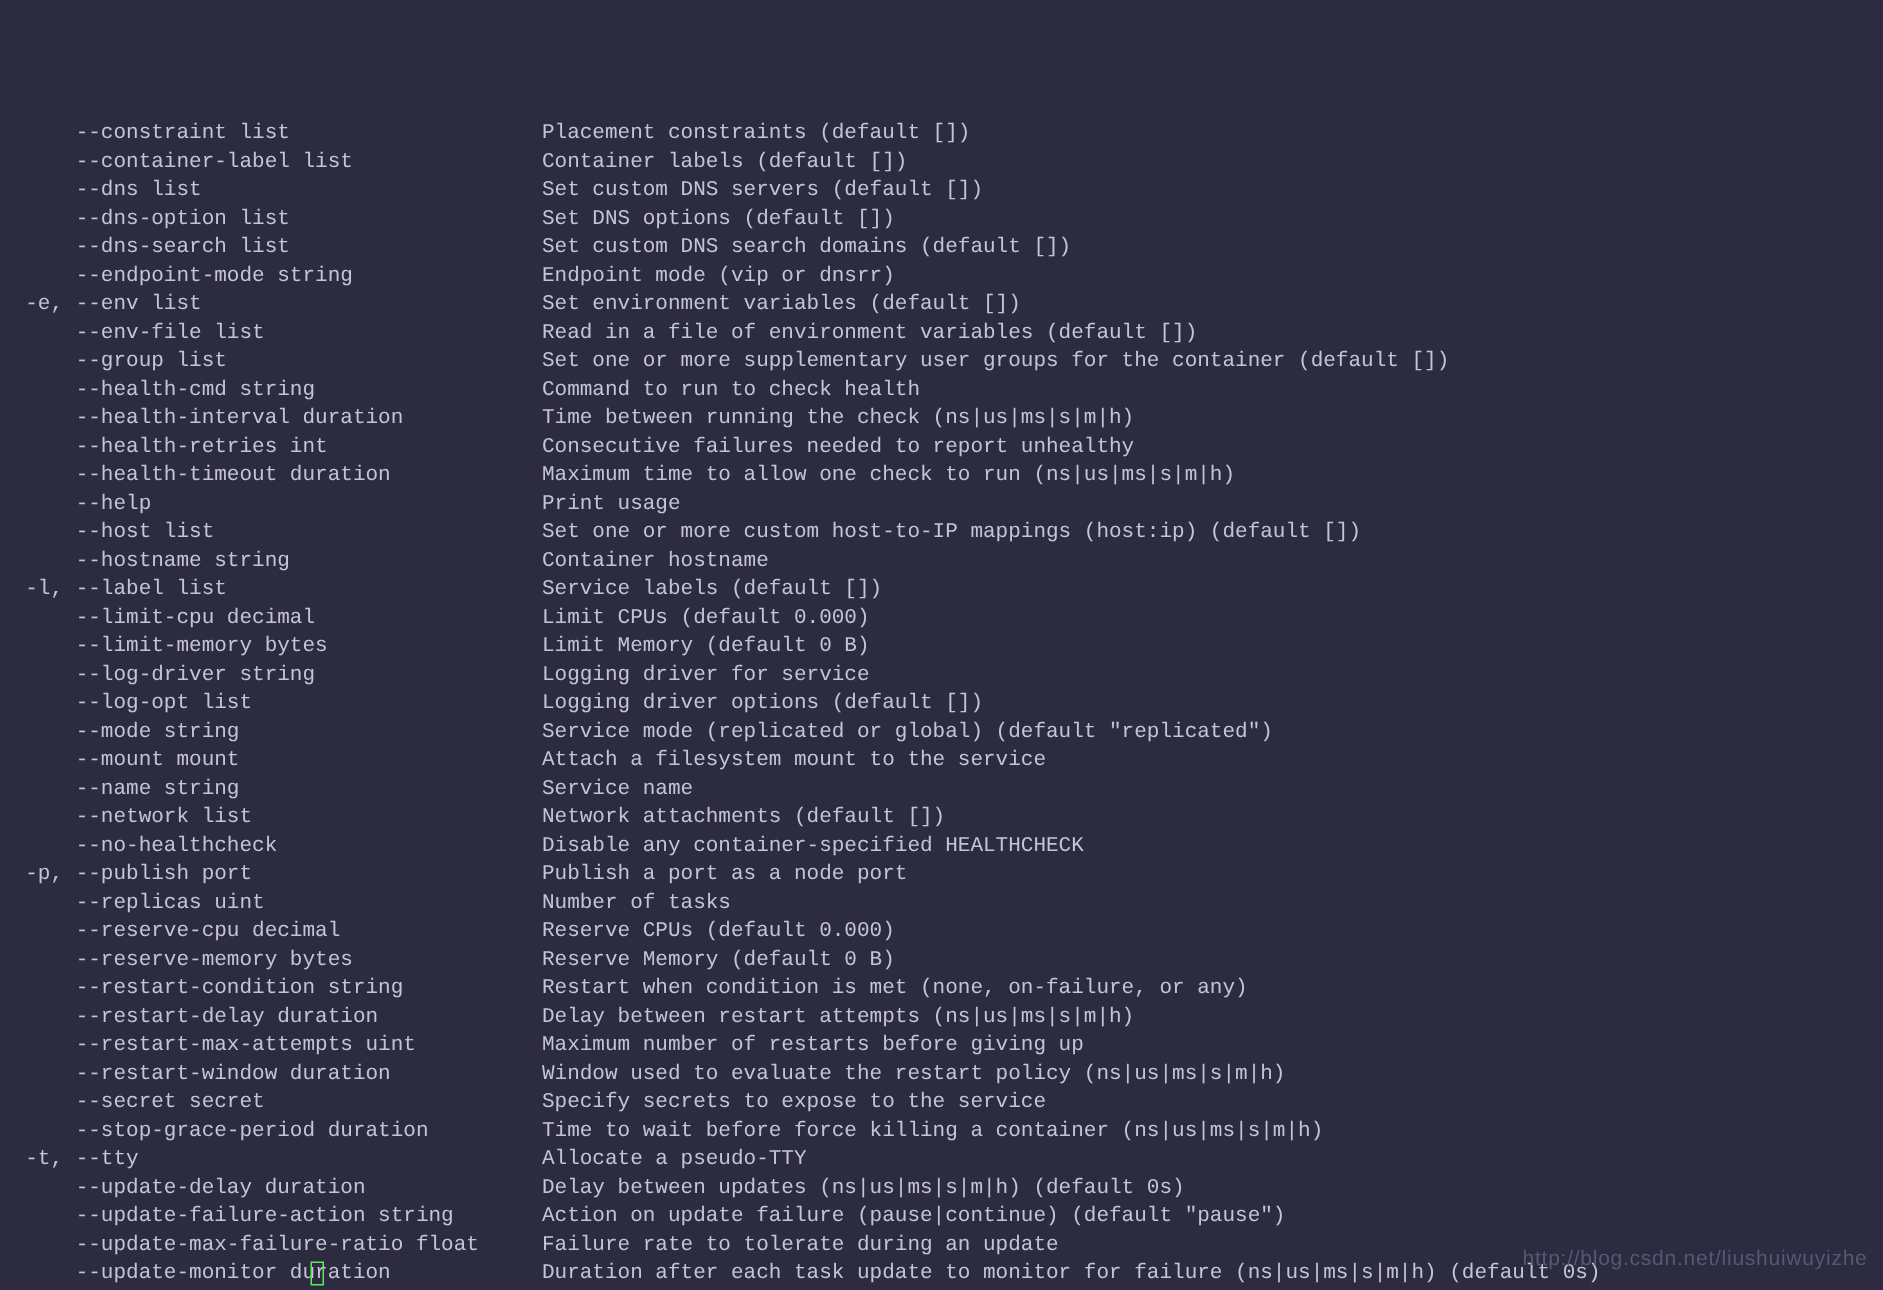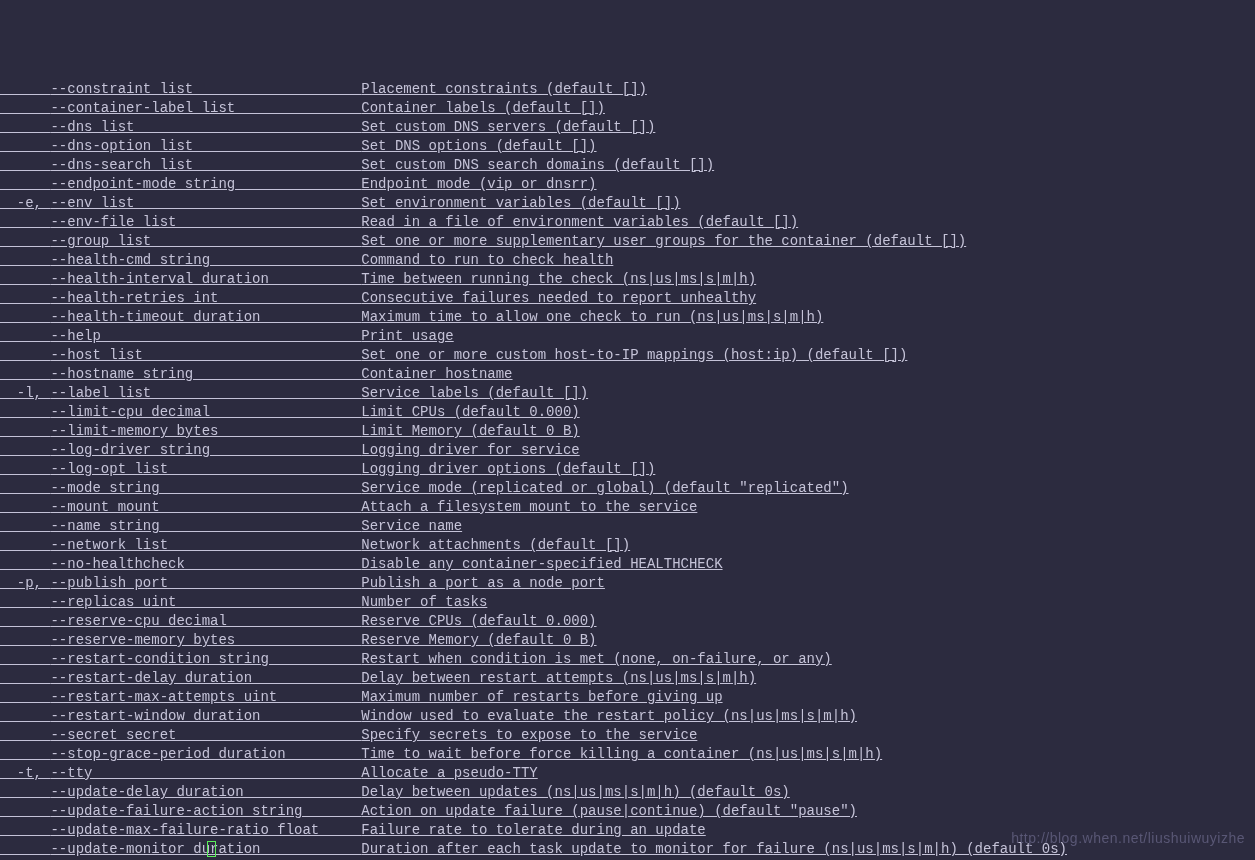--- a/index.html
+++ b/index.html
@@ -15,21 +15,20 @@
       line-height: 19px;
       padding: 4px 0;
       white-space: pre;
       overflow: hidden;
       width: 1255px;
       height: 860px;
       position: relative;
     }
     .terminal-line {
       white-space: pre;
-      text-decoration: underline;
     }
     .watermark {
       position: absolute;
       bottom: 12px;
       right: 10px;
       color: #595775;
       font-size: 14px;
       font-family: Arial, sans-serif;
       letter-spacing: 0.5px;
     }
@@ -42,18 +41,18 @@
       border: 1px solid #5aed5a;
     }
   </style>
 </head>
 <body>
 
 
 
 <div id="terminal-output"><div class="terminal-line"><span>      </span><span>--constraint list                    </span><span>Placement constraints (default [])</span></div><div class="terminal-line"><span>      </span><span>--container-label list               </span><span>Container labels (default [])</span></div><div class="terminal-line"><span>      </span><span>--dns list                           </span><span>Set custom DNS servers (default [])</span></div><div class="terminal-line"><span>      </span><span>--dns-option list                    </span><span>Set DNS options (default [])</span></div><div class="terminal-line"><span>      </span><span>--dns-search list                    </span><span>Set custom DNS search domains (default [])</span></div><div class="terminal-line"><span>      </span><span>--endpoint-mode string               </span><span>Endpoint mode (vip or dnsrr)</span></div><div class="terminal-line"><span>  -e, </span><span>--env list                           </span><span>Set environment variables (default [])</span></div><div class="terminal-line"><span>      </span><span>--env-file list                      </span><span>Read in a file of environment variables (default [])</span></div><div class="terminal-line"><span>      </span><span>--group list                         </span><span>Set one or more supplementary user groups for the container (default [])</span></div><div class="terminal-line"><span>      </span><span>--health-cmd string                  </span><span>Command to run to check health</span></div><div class="terminal-line"><span>      </span><span>--health-interval duration           </span><span>Time between running the check (ns|us|ms|s|m|h)</span></div><div class="terminal-line"><span>      </span><span>--health-retries int                 </span><span>Consecutive failures needed to report unhealthy</span></div><div class="terminal-line"><span>      </span><span>--health-timeout duration            </span><span>Maximum time to allow one check to run (ns|us|ms|s|m|h)</span></div><div class="terminal-line"><span>      </span><span>--help                               </span><span>Print usage</span></div><div class="terminal-line"><span>      </span><span>--host list                          </span><span>Set one or more custom host-to-IP mappings (host:ip) (default [])</span></div><div class="terminal-line"><span>      </span><span>--hostname string                    </span><span>Container hostname</span></div><div class="terminal-line"><span>  -l, </span><span>--label list                         </span><span>Service labels (default [])</span></div><div class="terminal-line"><span>      </span><span>--limit-cpu decimal                  </span><span>Limit CPUs (default 0.000)</span></div><div class="terminal-line"><span>      </span><span>--limit-memory bytes                 </span><span>Limit Memory (default 0 B)</span></div><div class="terminal-line"><span>      </span><span>--log-driver string                  </span><span>Logging driver for service</span></div><div class="terminal-line"><span>      </span><span>--log-opt list                       </span><span>Logging driver options (default [])</span></div><div class="terminal-line"><span>      </span><span>--mode string                        </span><span>Service mode (replicated or global) (default "replicated")</span></div><div class="terminal-line"><span>      </span><span>--mount mount                        </span><span>Attach a filesystem mount to the service</span></div><div class="terminal-line"><span>      </span><span>--name string                        </span><span>Service name</span></div><div class="terminal-line"><span>      </span><span>--network list                       </span><span>Network attachments (default [])</span></div><div class="terminal-line"><span>      </span><span>--no-healthcheck                     </span><span>Disable any container-specified HEALTHCHECK</span></div><div class="terminal-line"><span>  -p, </span><span>--publish port                       </span><span>Publish a port as a node port</span></div><div class="terminal-line"><span>      </span><span>--replicas uint                      </span><span>Number of tasks</span></div><div class="terminal-line"><span>      </span><span>--reserve-cpu decimal                </span><span>Reserve CPUs (default 0.000)</span></div><div class="terminal-line"><span>      </span><span>--reserve-memory bytes               </span><span>Reserve Memory (default 0 B)</span></div><div class="terminal-line"><span>      </span><span>--restart-condition string           </span><span>Restart when condition is met (none, on-failure, or any)</span></div><div class="terminal-line"><span>      </span><span>--restart-delay duration             </span><span>Delay between restart attempts (ns|us|ms|s|m|h)</span></div><div class="terminal-line"><span>      </span><span>--restart-max-attempts uint          </span><span>Maximum number of restarts before giving up</span></div><div class="terminal-line"><span>      </span><span>--restart-window duration            </span><span>Window used to evaluate the restart policy (ns|us|ms|s|m|h)</span></div><div class="terminal-line"><span>      </span><span>--secret secret                      </span><span>Specify secrets to expose to the service</span></div><div class="terminal-line"><span>      </span><span>--stop-grace-period duration         </span><span>Time to wait before force killing a container (ns|us|ms|s|m|h)</span></div><div class="terminal-line"><span>  -t, </span><span>--tty                                </span><span>Allocate a pseudo-TTY</span></div><div class="terminal-line"><span>      </span><span>--update-delay duration              </span><span>Delay between updates (ns|us|ms|s|m|h) (default 0s)</span></div><div class="terminal-line"><span>      </span><span>--update-failure-action string       </span><span>Action on update failure (pause|continue) (default "pause")</span></div><div class="terminal-line"><span>      </span><span>--update-max-failure-ratio float     </span><span>Failure rate to tolerate during an update</span></div><div class="terminal-line"><span>      </span><span>--update-monitor duration            </span><span>Duration after each task update to monitor for failure (ns|us|ms|s|m|h) (default 0s)</span></div><div class="terminal-line"></div></div>
 
-<div class="watermark">http://blog.when.net/liushuiwuyizhe</div>
+<div class="watermark">http://blog.csdn.net/liushuiwuyizhe</div>
 
 <div class="cursor"></div>
 
 
 
 
 </body></html>

